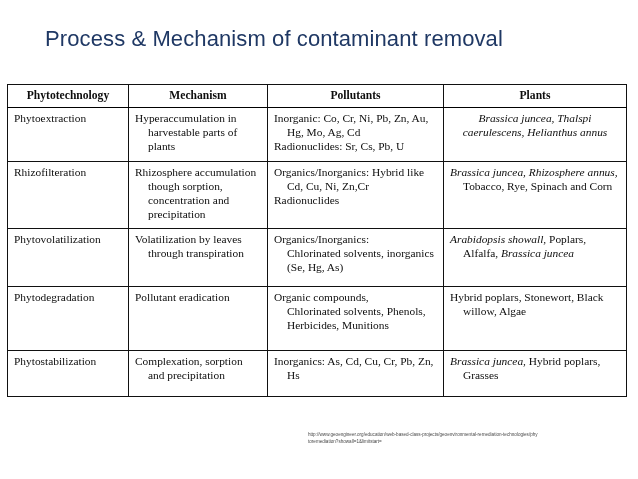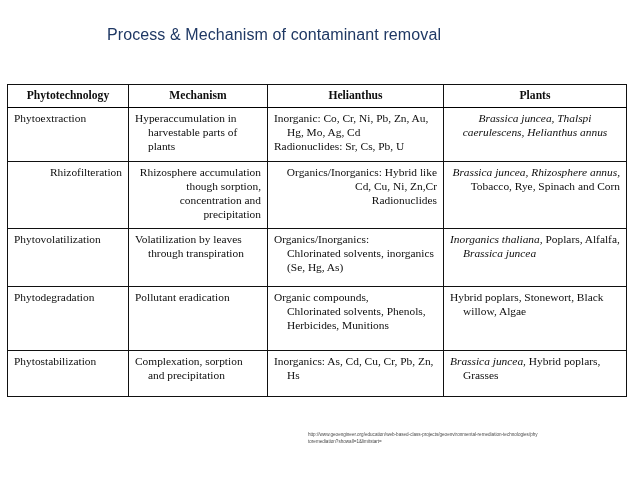--- a/index.html
+++ b/index.html
@@ -26,21 +26,21 @@
   }
 
   
   .slide-title {
     position: absolute;
     left: 0;
     top: 26px;
     width: 548px;
     text-align: center;
     font-family: "Liberation Sans", sans-serif;
-    font-size: 16px;
+    font-size: 22px;
     font-weight: 400;
     letter-spacing: 0.1px;
     color: #1f3864;
     white-space: nowrap;
   }
 
   
   .table-wrap {
     position: absolute;
     left: 7px;
@@ -97,21 +97,21 @@
     padding-left: 0;
     text-indent: 0;
   }
   .cell i { font-style: italic; }
 
   td.col-tech .cell { padding-left: 0; text-indent: 0; }
   td.col-mech { text-align: left; }
   td.col-mech .cell { padding-left: 13px; text-indent: -13px; }
 
   tr.r1 td { height: 46px; }
-  tr.r2 td { height: 59px; text-align: right; }
+  tr.r2 td { height: 59px; }
   tr.r3 td { height: 50px; }
   tr.r4 td { height: 56px; }
   tr.r5 td { height: 38px; }
 
   
   .footnote {
     position: absolute;
     left: 308px;
     top: 432px;
     width: 230px;
@@ -134,21 +134,21 @@
       <colgroup>
         <col class="c1">
           <col class="c2">
           <col class="c3">
           <col class="c4">
       </colgroup>
       <thead>
         <tr>
           <th>Phytotechnology</th>
           <th>Mechanism</th>
-          <th>Helianthus</th>
+          <th>Pollutants</th>
           <th>Plants</th>
         </tr>
       </thead>
       <tbody>
 
         <tr class="r1">
           <td class="col-tech">
             <span class="cell plain">Phytoextraction</span>
           </td>
           <td class="col-mech">
@@ -184,21 +184,21 @@
             <span class="cell plain">Phytovolatilization</span>
           </td>
           <td class="col-mech">
             <span class="cell">Volatilization by leaves through transpiration</span>
           </td>
           <td>
             <span class="cell plain">Organics/Inorganics:</span>
             <span class="cell" style="padding-left:13px;text-indent:0;">Chlorinated solvents, inorganics (Se, Hg, As)</span>
           </td>
           <td>
-            <span class="cell"><i>Inorganics thaliana</i><span>, Poplars, Alfalfa, </span><i>Brassica juncea</i></span>
+            <span class="cell"><i>Arabidopsis showall</i><span>, Poplars, Alfalfa, </span><i>Brassica juncea</i></span>
           </td>
         </tr>
 
         <tr class="r4">
           <td class="col-tech">
             <span class="cell plain">Phytodegradation</span>
           </td>
           <td class="col-mech">
             <span class="cell plain">Pollutant eradication</span>
           </td>

